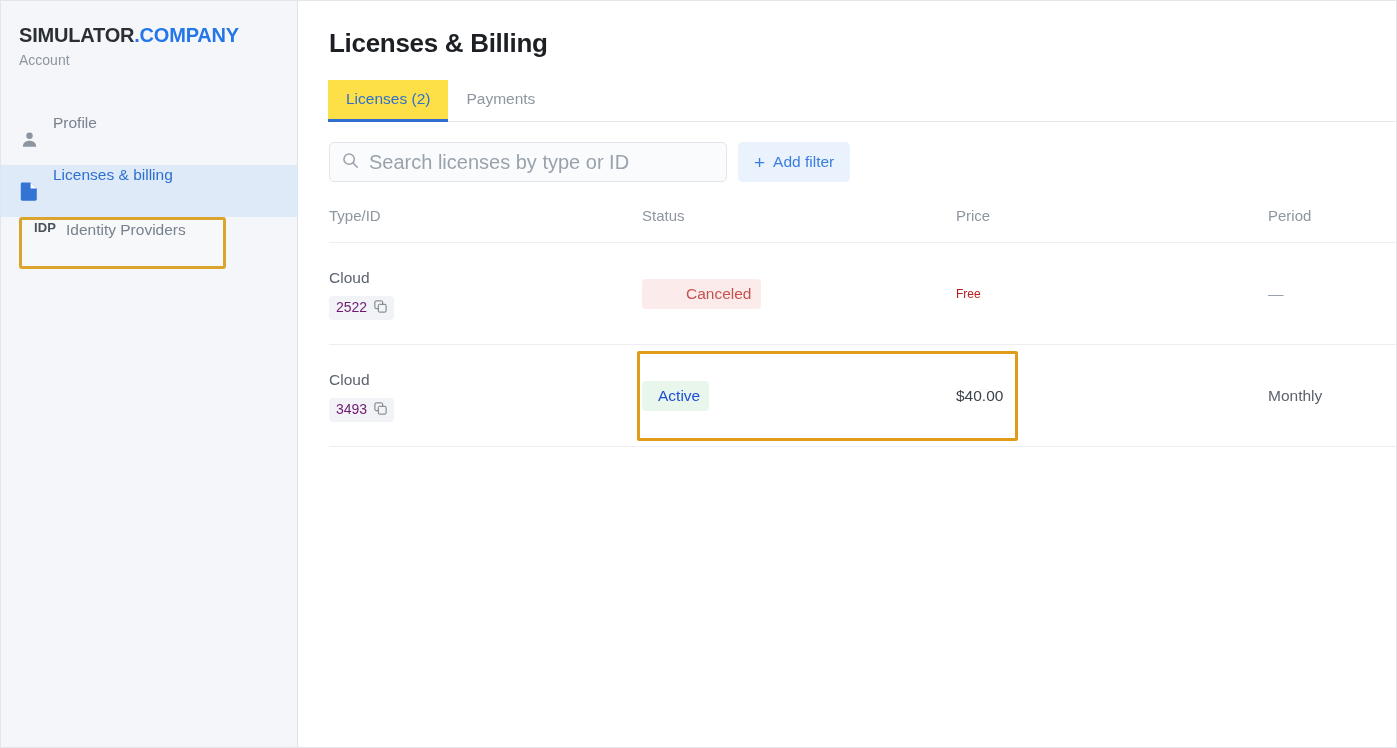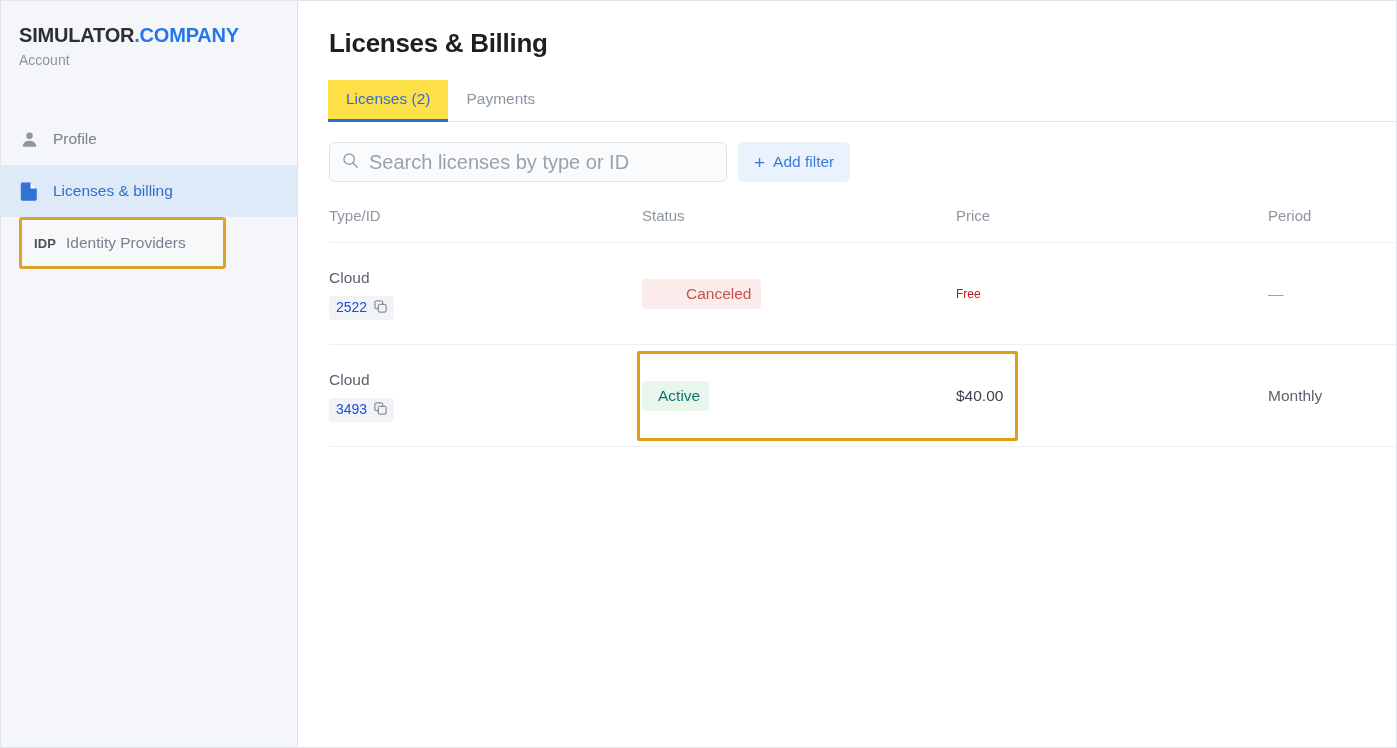--- a/index.html
+++ b/index.html
@@ -50,21 +50,20 @@
     margin-top: 4px;
     font-size: 14px;
     color: #8d96a0;
     line-height: 18px;
   }
 
   .nav { margin-top: 44px; }
 
   .nav-item {
     display: flex;
-    align-items: center;
     height: 52px;
     padding: 0 18px;
     gap: 14px;
     cursor: pointer;
     position: relative;
   }
   .nav-item .nav-label {
     font-size: 15.5px;
     color: #78828d;
     line-height: 20px;
@@ -237,33 +236,33 @@
     align-items: center;
     gap: 7px;
     background: #f1f3f6;
     border-radius: 4px;
     padding: 3px 7px;
     margin-top: 8px;
     cursor: pointer;
   }
   .id-chip .id-num {
     font-size: 14px;
-    color: #1d4ed8;
+    color: #701a75;
     line-height: 17px;
   }
 
   .badge {
     display: inline-block;
     padding: 5px 9px;
     border-radius: 4px;
     font-size: 15.5px;
     line-height: 20px;
   }
   .badge-canceled { background: #fbeceb; color: #c4524f; padding-left: 44px; }
-  .badge-active   { background: #e9f6ec; color: #0f766e; padding-left: 16px; }
+  .badge-active   { background: #e9f6ec; color: #1d4ed8; padding-left: 16px; }
 
   .cell-text {
     font-size: 15.5px;
     color: #5b6370;
     line-height: 20px;
   }
   .cell-dash { color: #9aa3ad; font-size: 15.5px; }
 
   
   .hl-rect {

